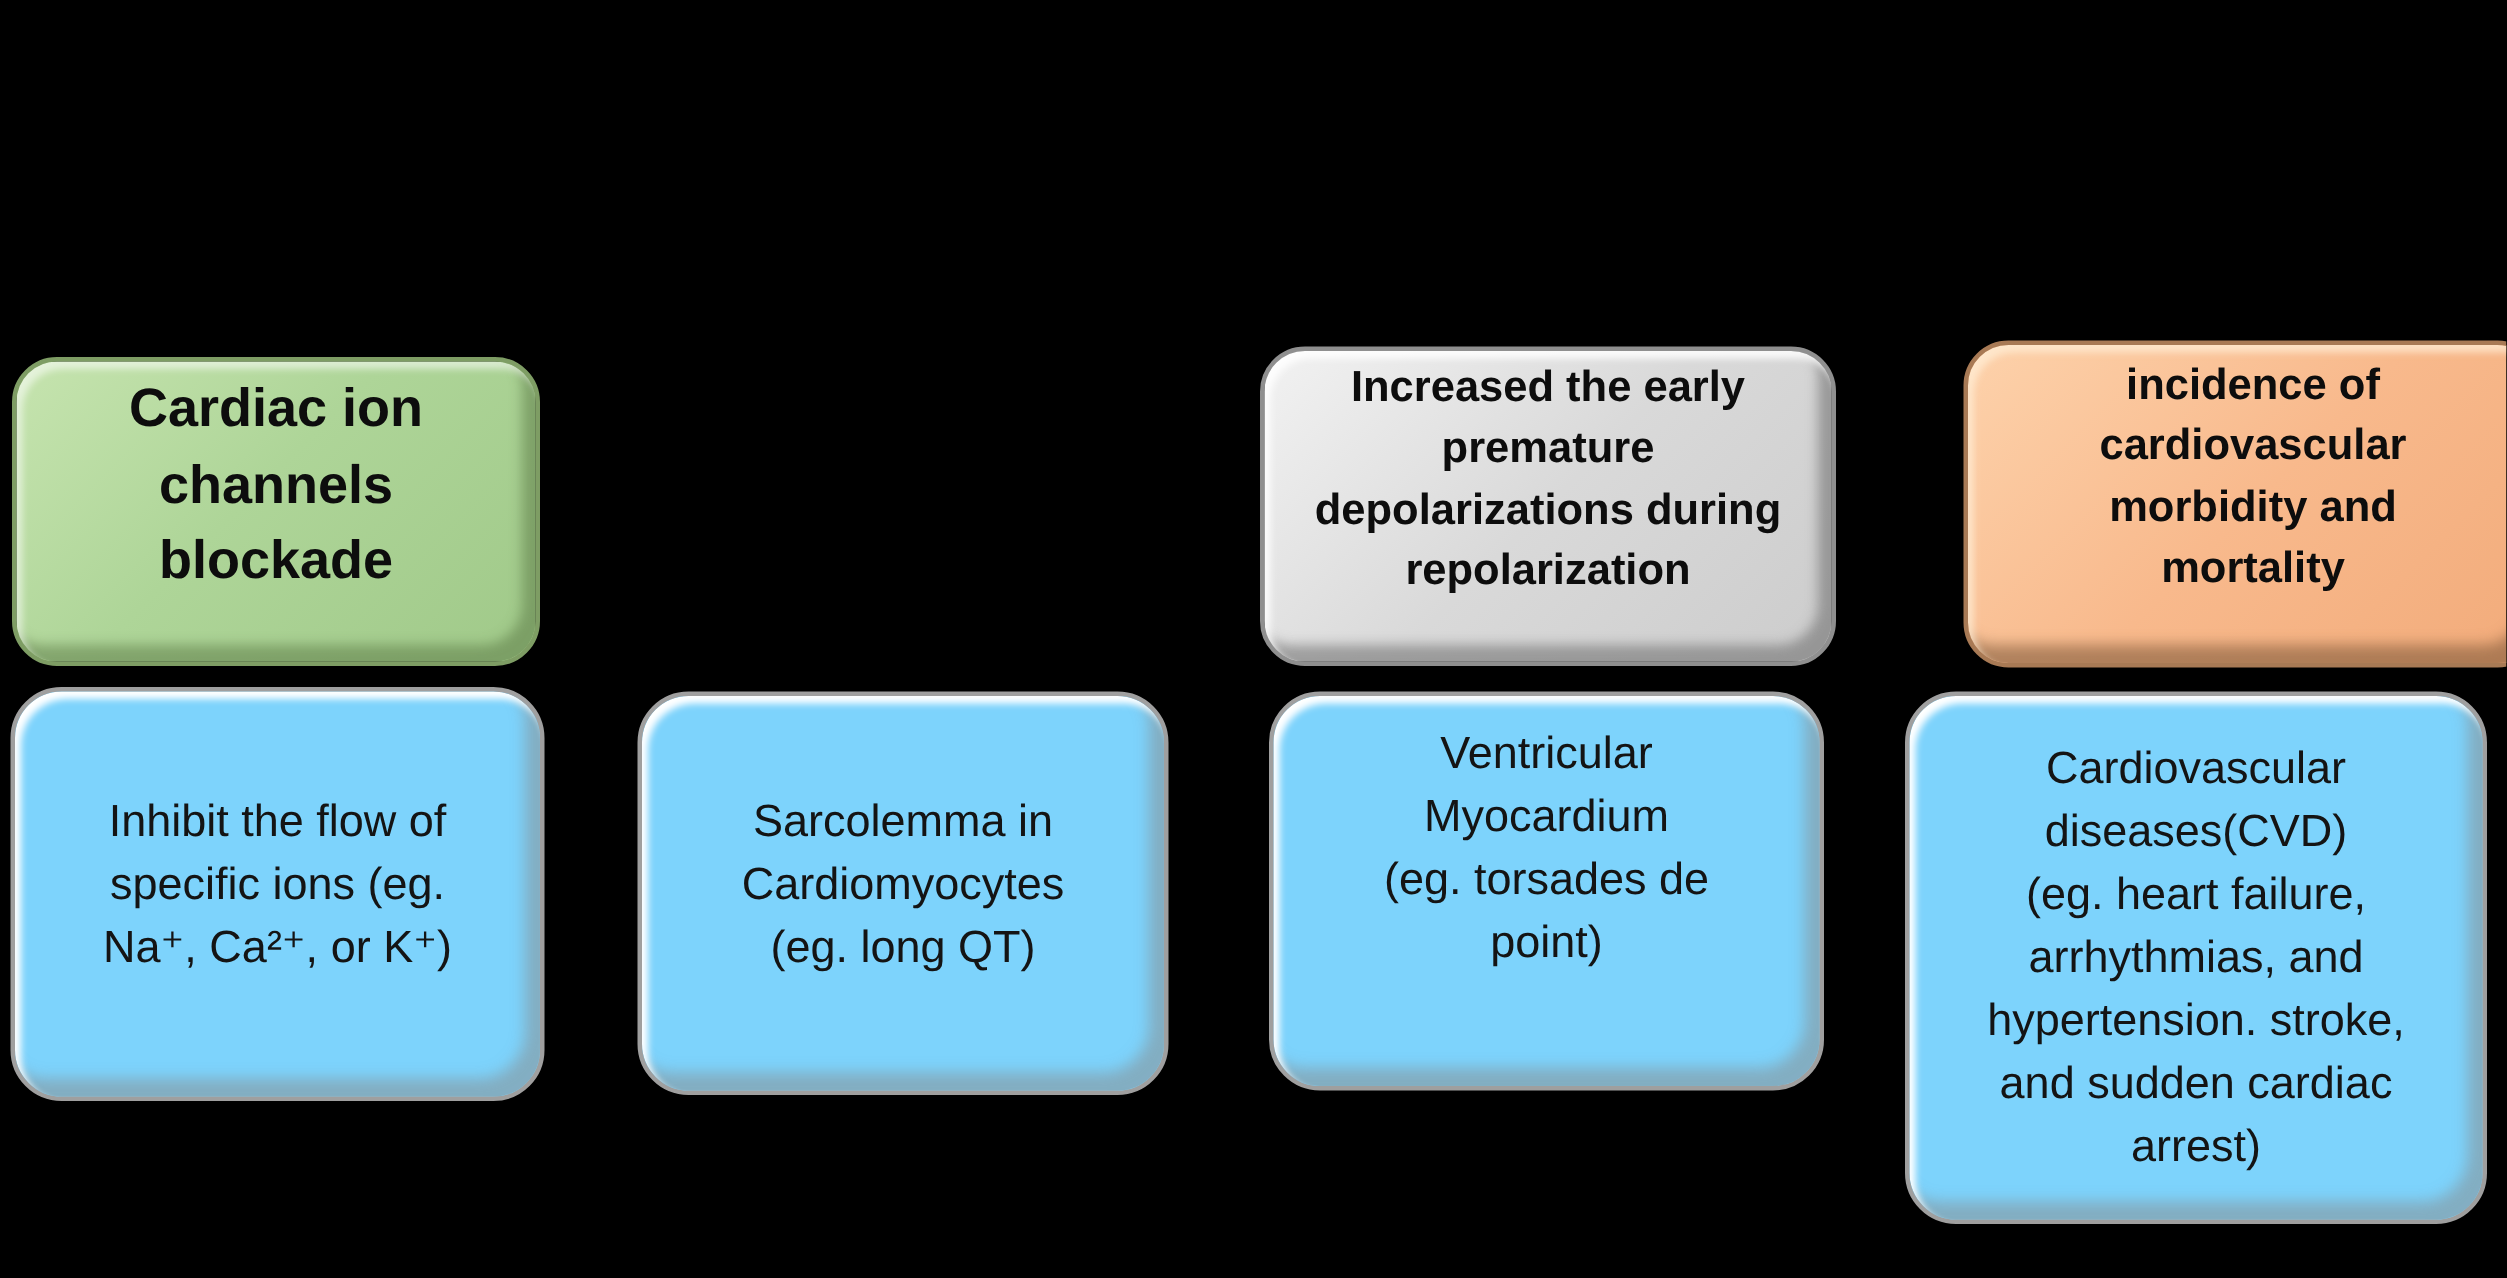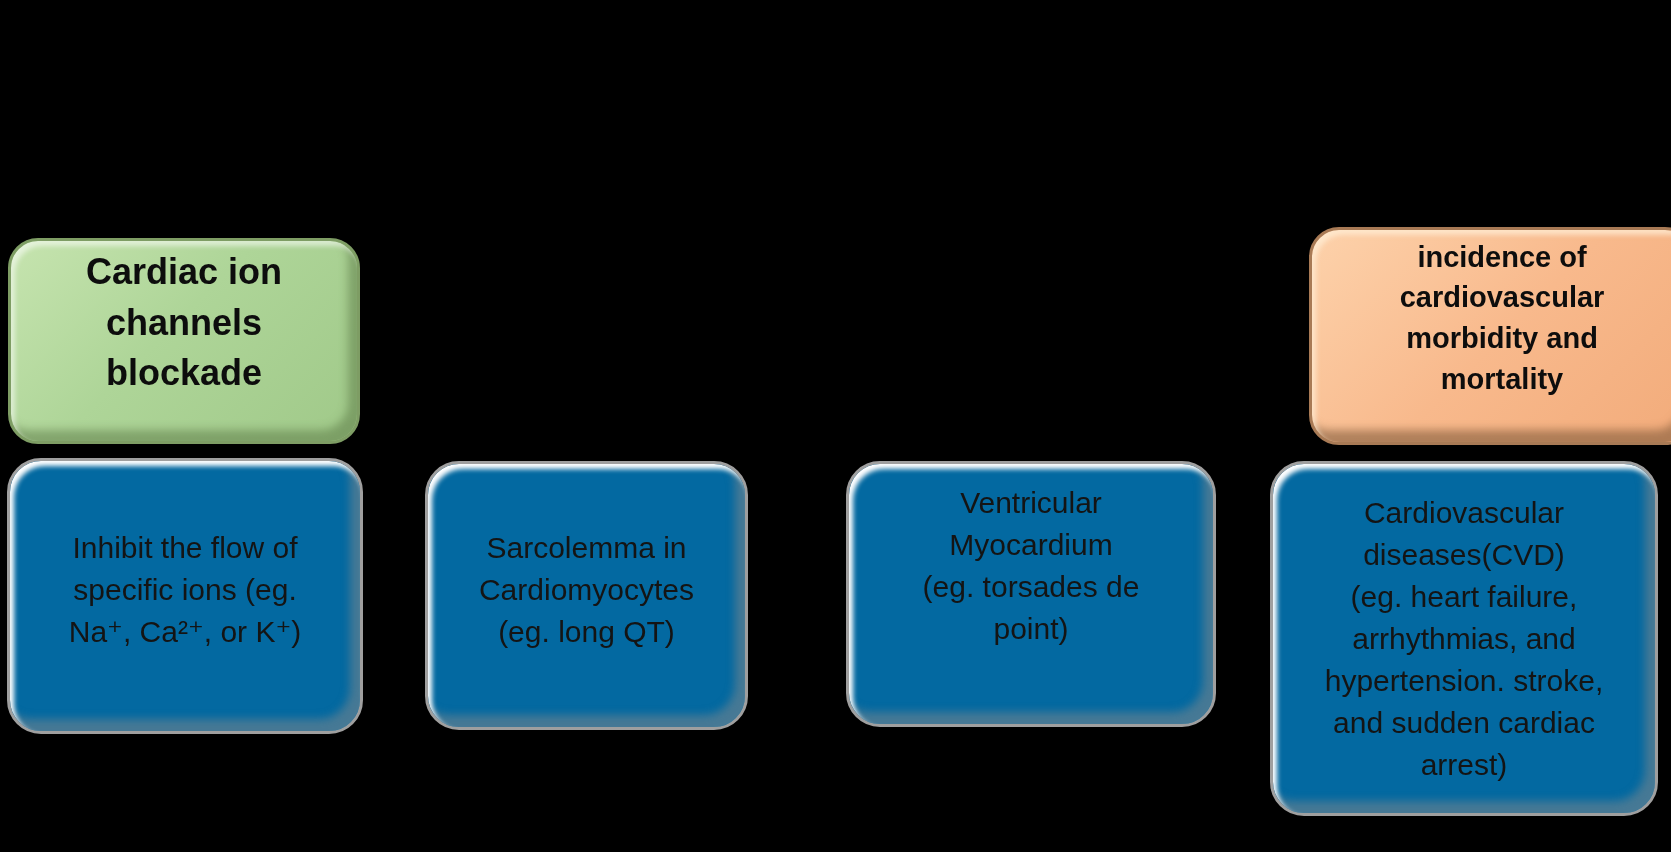--- a/index.html
+++ b/index.html
@@ -46,46 +46,52 @@
   }
   .orange{
     background:linear-gradient(135deg,#fdd2ab 0%,#f8b98c 50%,#f2ab7a 100%);
     border:3px solid #a87a55;
     box-shadow:inset 4px 5px 5px rgba(255,238,214,.75), inset -10px -12px 9px rgba(128,90,58,.60);
     margin-left:39px;
   }
   
   .detail{
     border-radius:34px;
-    background:#0369a1;
+    background:#7dd3fc;
     border:3px solid #9f9f9f;
     box-shadow:inset 4px 5px 5px rgba(255,255,255,1), inset -10px -12px 9px rgba(138,138,138,.50);
     font-weight:400;
     font-size:30px;
     line-height:1.40;
     color:#141414;
   }
   
   #hdr-1{left:8px;   top:238px; width:352px; height:206px;}
   #hdr-2{left:408px; top:229px; width:378px; height:215px;}
   #hdr-3{left:840px; top:231px; width:384px; height:213px;}
   #hdr-4{left:1270px;top:227px; width:386px; height:218px;}
   #det-1{left:7px;   top:458px; width:356px; height:276px; padding-bottom:12px;}
-  #det-2{left:425px; top:461px; width:323px; height:269px; padding-bottom:12px;}
+  #det-2{left:425px; top:461px; width:354px; height:269px; padding-bottom:12px;}
   #det-3{left:846px; top:461px; width:370px; height:266px; padding-bottom:56px;}
   #det-4{left:1270px;top:461px; width:388px; height:355px;}
 </style>
 </head>
 <body>
 
 <div class="canvas">
 
   <div id="hdr-1" class="box hdr green">
     <span class="txt">Cardiac ion channels
 blockade</span>
+  </div>
+  <div id="hdr-3" class="box hdr grayhdr small">
+    <span class="txt">Increased the early
+premature
+depolarizations during
+repolarization</span>
   </div>
   <div id="hdr-4" class="box hdr orange small">
     <span class="txt">incidence of
 cardiovascular
 morbidity and
 mortality</span>
   </div>
 
   <div id="det-1" class="box detail">
     <span class="txt">Inhibit the flow of

